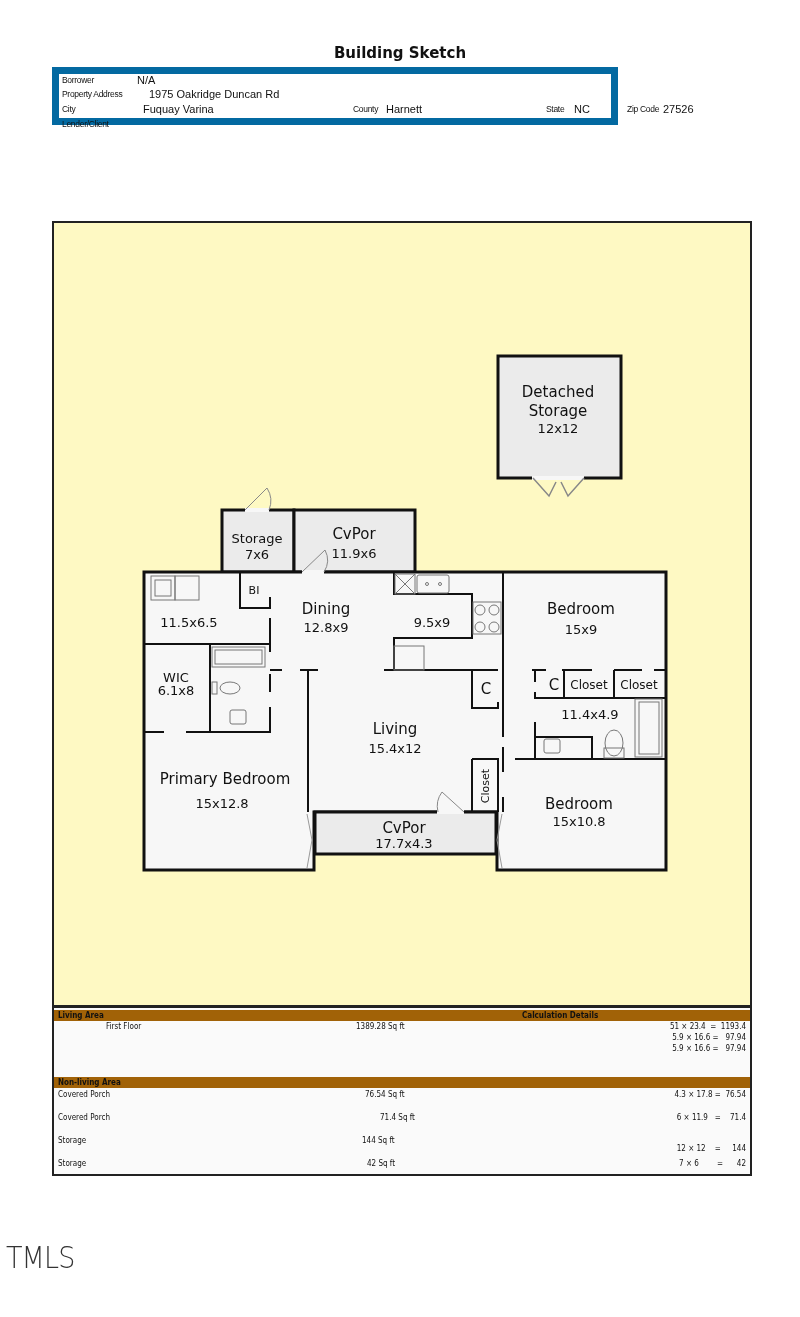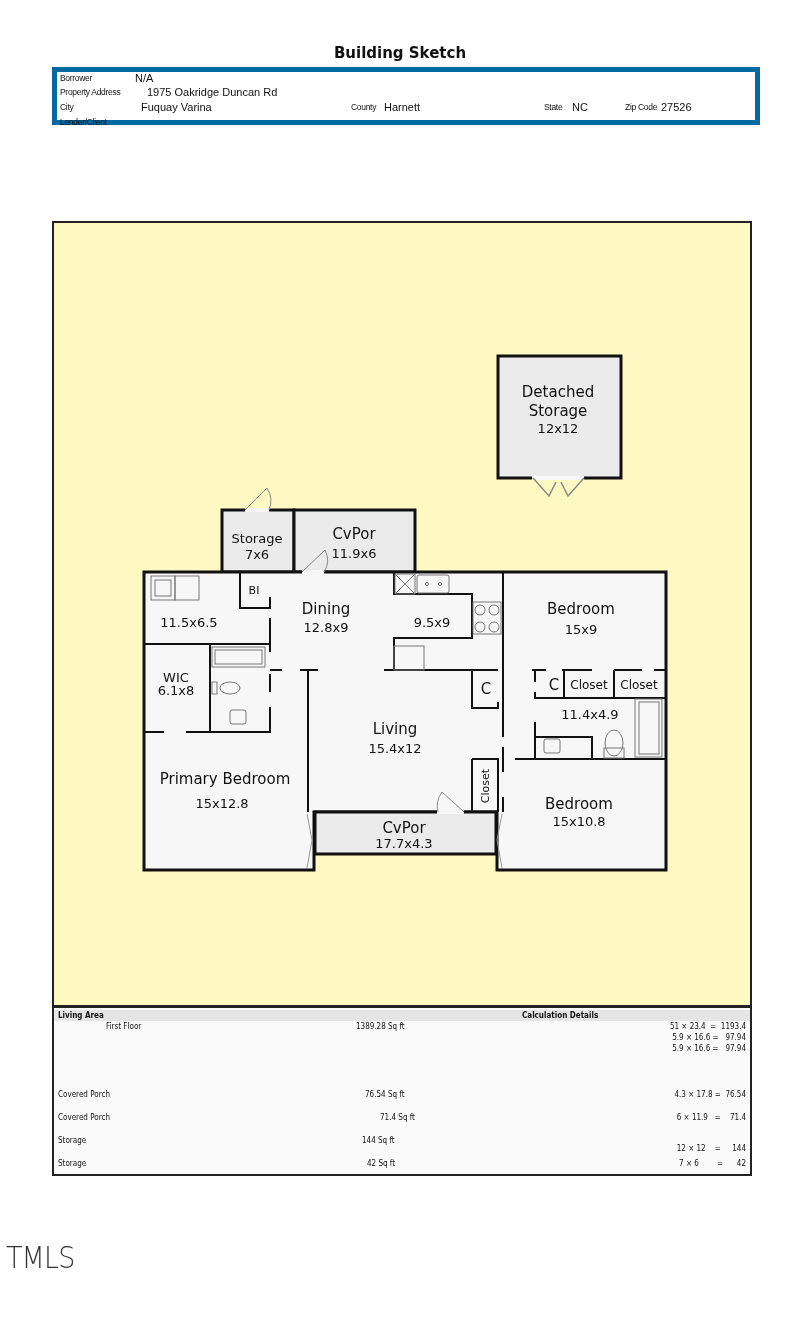--- a/index.html
+++ b/index.html
@@ -1,25 +1,25 @@
 <!DOCTYPE html>
 <html><head>
 <meta charset="utf-8">
 <style>
   html, body { margin:0; padding:0; background:#ffffff; }
   body { width:800px; height:1317px; position:relative; font-family:"DejaVu Sans", sans-serif; color:#111; overflow:hidden; }
   .title { position:absolute; left:0; width:800px; top:44px; text-align:center; font-weight:bold; font-size:15px; font-family:"DejaVu Sans", sans-serif; }
-  .info-box { position:absolute; left:52px; top:67px; width:708px; height:58px; border:5px solid #0369a1; box-sizing:border-box; }
+  .info-box { position:absolute; left:52px; top:67px; width:566px; height:58px; border:7px solid #0369a1; box-sizing:border-box; }
   .lbl { position:absolute; font-family:"Liberation Sans Narrow","Liberation Sans", sans-serif; font-size:8.5px; letter-spacing:-0.3px; color:#111; white-space:nowrap; }
   .val { position:absolute; font-family:"Liberation Sans", sans-serif; font-size:11px; color:#111; white-space:nowrap; }
   .sketch-frame { position:absolute; left:52px; top:221px; width:700px; height:786px; border:2px solid #222; box-sizing:border-box; background:#fef9c3; }
   .sketch-frame svg { position:absolute; left:0; top:0; }
   .table-box { position:absolute; left:52px; top:1005px; width:700px; height:171px; border:2px solid #222; border-top:3px solid #222; box-sizing:border-box; background:#fafafa; font-size:8px; font-family:"DejaVu Sans Condensed","DejaVu Sans", sans-serif; }
   .trow { position:absolute; left:0; width:696px; height:11px; }
-  .trow.header { background:#e5e5e5; font-weight:bold; }
+  .trow.header { background:#a16207; font-weight:bold; }
   .cell { position:absolute; white-space:nowrap; font-size:8px; line-height:11px; }
   .b { font-weight:bold; }
   .calc { position:absolute; right:4px; white-space:pre; font-size:8px; line-height:11px; text-align:right; }
   .logo { position:absolute; left:6px; top:1240px; font-family:"DejaVu Sans", sans-serif; font-size:30px; font-weight:200; letter-spacing:-1px; color:#333; transform:scaleX(0.9); transform-origin:left; }
   .room-text { font-family:"DejaVu Sans", sans-serif; fill:#111; }
 </style>
 </head>
 <body>
 
 <div class="title">Building Sketch</div>
@@ -169,20 +169,23 @@
     <span class="cell" style="left:4px;">Living Area</span>
     <span class="cell" style="left:468px;">Calculation Details</span>
   </div>
   <div class="trow" style="top:13px;height:33px;">
     <span class="cell" style="left:4px;padding-left:48px;">First Floor</span>
     <span class="cell" style="left:302px;">1389.28 Sq ft</span>
     <span class="calc" style="top:0px;">51 × 23.4  =  1193.4</span>
     <span class="calc" style="top:11px;">5.9 × 16.6 =   97.94</span>
     <span class="calc" style="top:22px;">5.9 × 16.6 =   97.94</span>
   </div>
+  <div class="trow header" style="top:69px;">
+    <span class="cell" style="left:4px;">Non-living Area</span>
+  </div>
   <div class="trow" style="top:81px;">
     <span class="cell" style="left:4px;">Covered Porch</span>
     <span class="cell" style="left:311px;">76.54 Sq ft</span>
     <span class="calc" style="top:0;">4.3 × 17.8 =  76.54</span>
   </div>
   <div class="trow" style="top:104px;">
     <span class="cell" style="left:4px;">Covered Porch</span>
     <span class="cell" style="left:313px;margin-left:13px;">71.4 Sq ft</span>
     <span class="calc" style="top:0;">6 × 11.9   =    71.4</span>
   </div>

